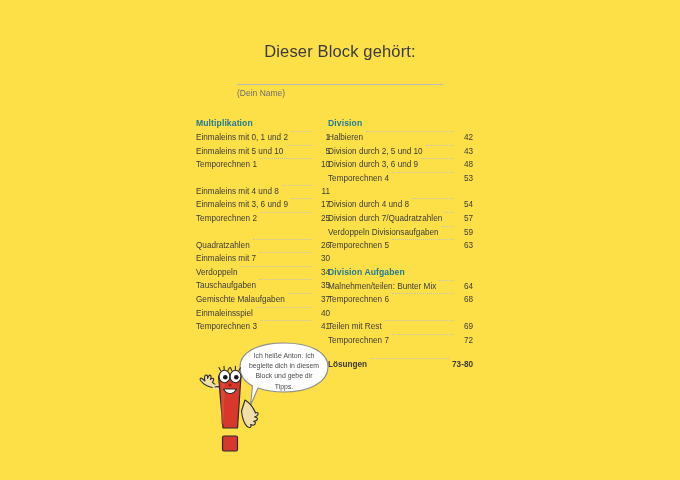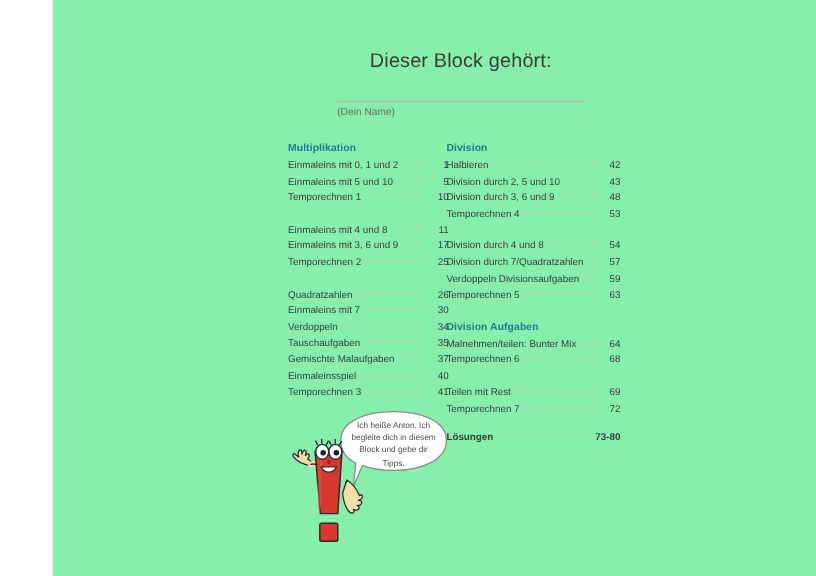--- a/index.html
+++ b/index.html
@@ -11,22 +11,21 @@
     width: 680px;
     height: 480px;
     overflow: hidden;
     font-family: "Liberation Sans", sans-serif;
     color: #3b3b3b;
     position: relative;
   }
   .page {
     position: absolute;
     inset: 0;
-    background: #86efac;
-    margin-left: 44px;
+    background: #fde047;
   }
 
   
   .title {
     position: absolute;
     left: 0;
     top: 42px;
     width: 680px;
     text-align: center;
     font-size: 16.5px;
@@ -62,21 +61,21 @@
 
   .toc-head {
     font-size: 8.6px;
     font-weight: bold;
     color: #1f7a93;
     letter-spacing: 0.1px;
     margin-bottom: 3px;
   }
   .toc-row {
     display: flex;
-    align-items: center;
+    align-items: flex-start;
     font-size: 8.2px;
     color: #3b3b3b;
     line-height: 13.6px;
     white-space: nowrap;
   }
   .toc-row .lbl { flex: 0 0 auto; }
   .toc-row .dots {
     flex: 1 1 auto;
     border-bottom: 1px dotted #c3c3c3;
     margin: 0 3px 2.5px 3px;

